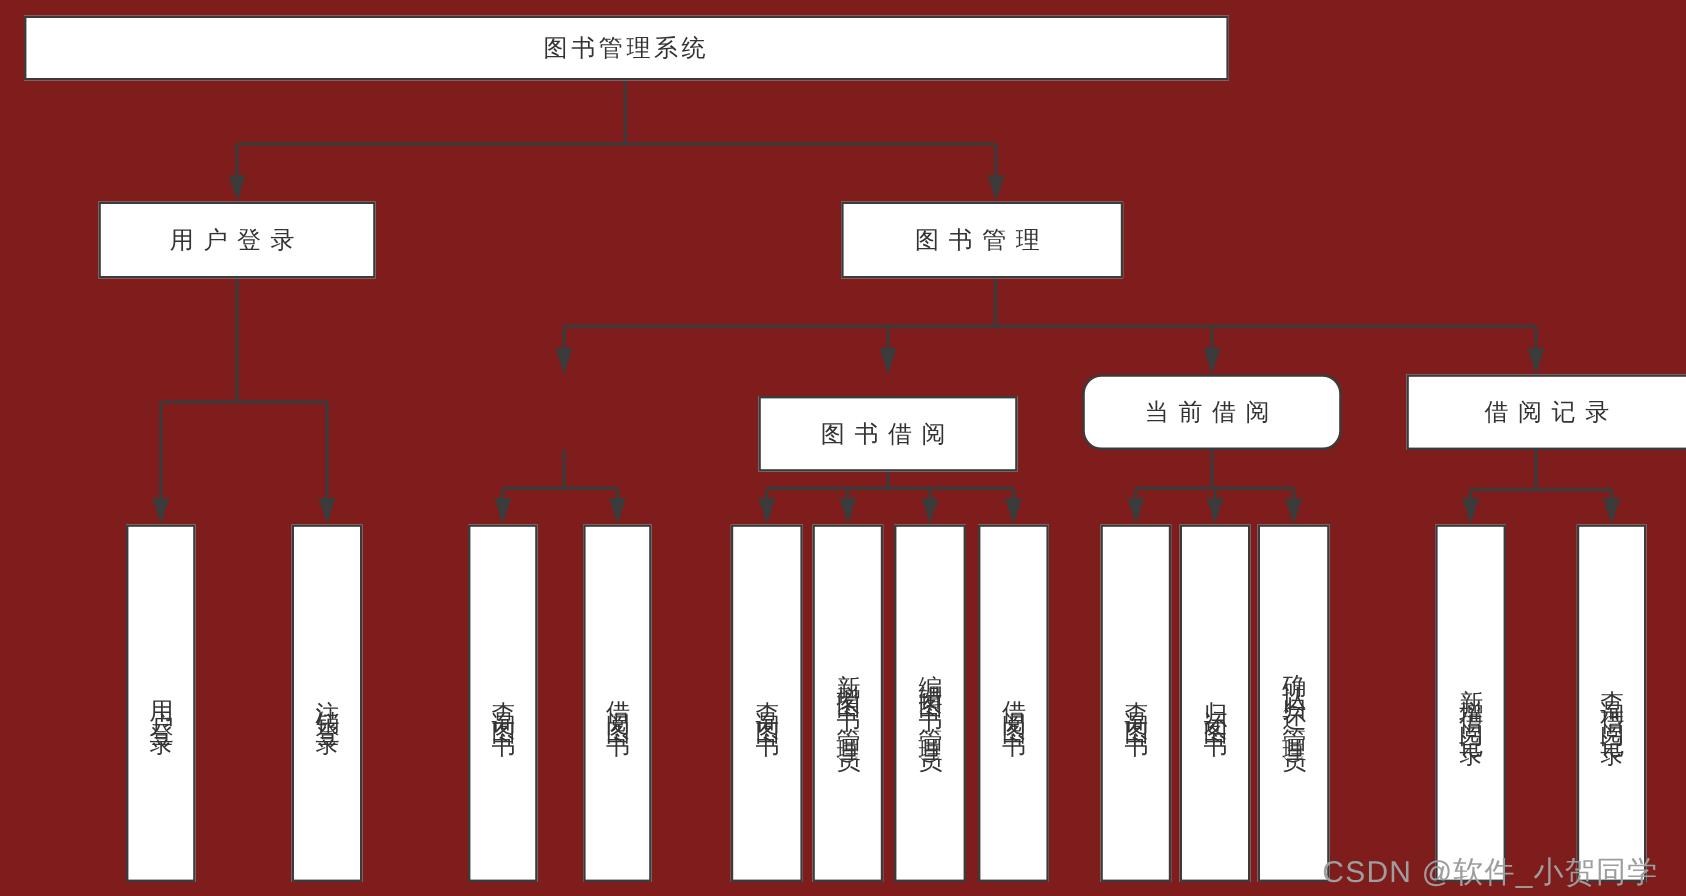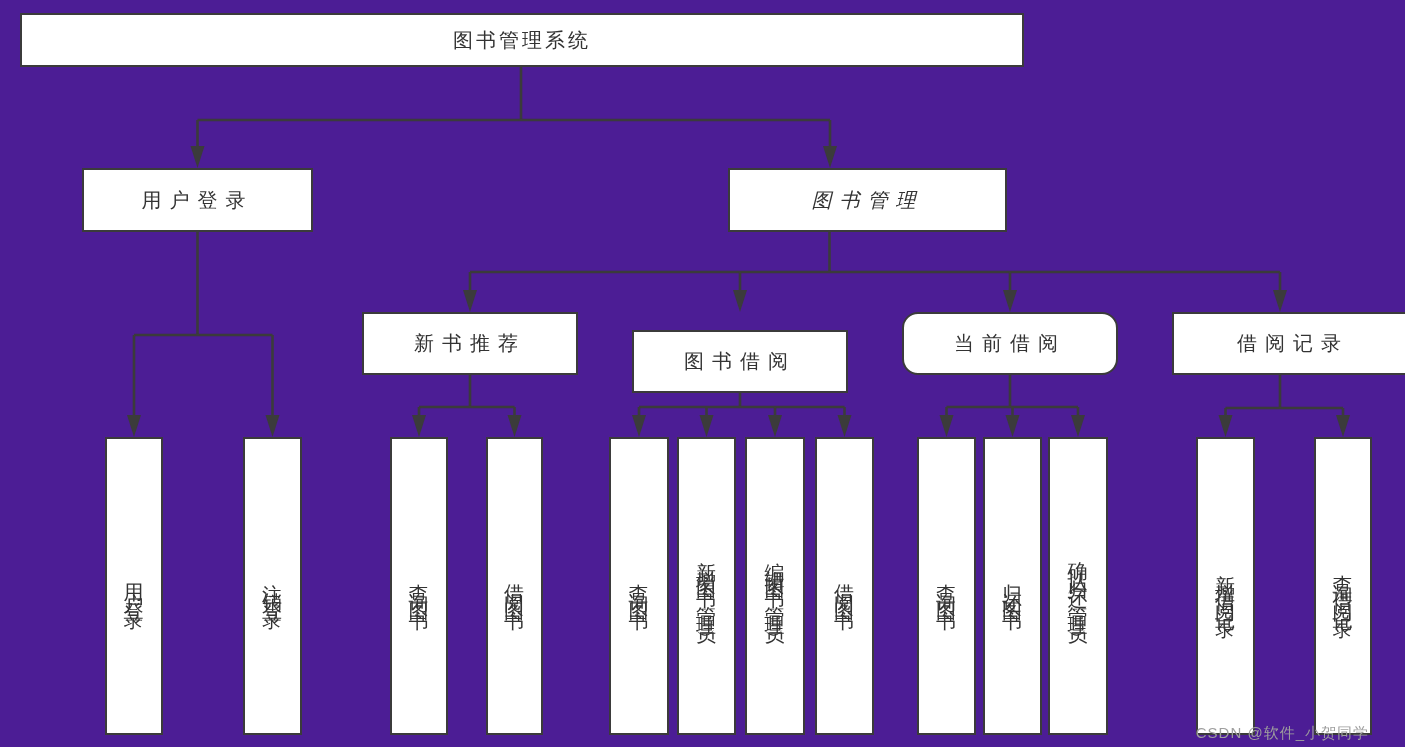--- a/index.html
+++ b/index.html
@@ -5,21 +5,21 @@
   html, body {
     margin: 0;
     padding: 0;
     background: #ffffff;
     font-family: "Liberation Sans", sans-serif;
   }
   .canvas {
     position: relative;
     width: 1405px;
     height: 747px;
-    background: #4c1d95;
+    background: #7f1d1d;
     overflow: hidden;
   }
   .connectors {
     position: absolute;
     left: 0;
     top: 0;
     width: 1405px;
     height: 747px;
     pointer-events: none;
   }
@@ -44,23 +44,23 @@
   }
   .node.vbox .lbl {
     writing-mode: vertical-rl;
     text-orientation: mixed;
     letter-spacing: 9px;
     line-height: 1;
     font-size: 20px;
   }
   .watermark {
     position: absolute;
-    right: 36px;
+    right: 23px;
     bottom: 4px;
-    font-size: 15px;
+    font-size: 25px;
     color: #9e9e9e;
     letter-spacing: 1px;
     white-space: nowrap;
   }
 </style>
 </head>
 <body>
 
 <div class="canvas">
 
@@ -133,27 +133,24 @@
     </g>
   </svg>
 
   <div class="node root" style="left:20px; top:13px; width:1004px; height:54px;">
     <span class="lbl">图书管理系统</span>
   </div>
 
   <div class="node" style="left:82px; top:168px; width:231px; height:64px;">
     <span class="lbl">用户登录</span>
   </div>
-  <div class="node" style="left:728px; top:168px; width:279px; height:64px;font-style:italic;">
+  <div class="node" style="left:701px; top:168px; width:235px; height:64px;">
     <span class="lbl">图书管理</span>
   </div>
 
-  <div class="node" style="left:362px; top:312px; width:216px; height:63px;">
-    <span class="lbl">新书推荐</span>
-  </div>
   <div class="node" style="left:632px; top:330px; width:216px; height:63px;">
     <span class="lbl">图书借阅</span>
   </div>
   <div class="node" style="left:902px; top:312px; width:216px; height:63px;border-radius:16px;">
     <span class="lbl">当前借阅</span>
   </div>
   <div class="node" style="left:1172px; top:312px; width:242px; height:63px;">
     <span class="lbl">借阅记录</span>
   </div>
 

